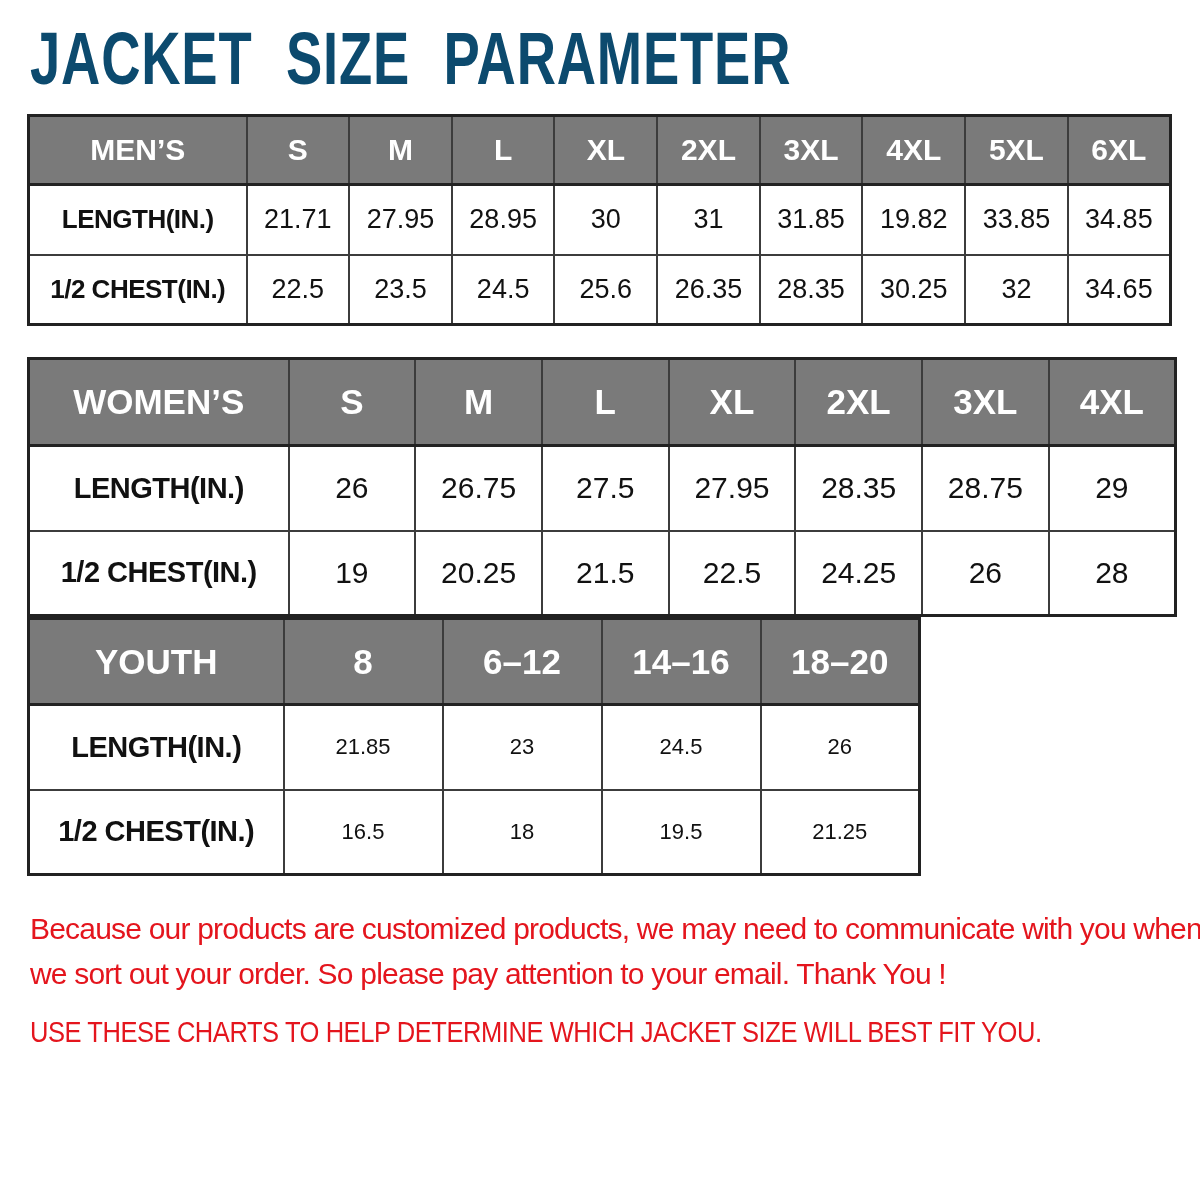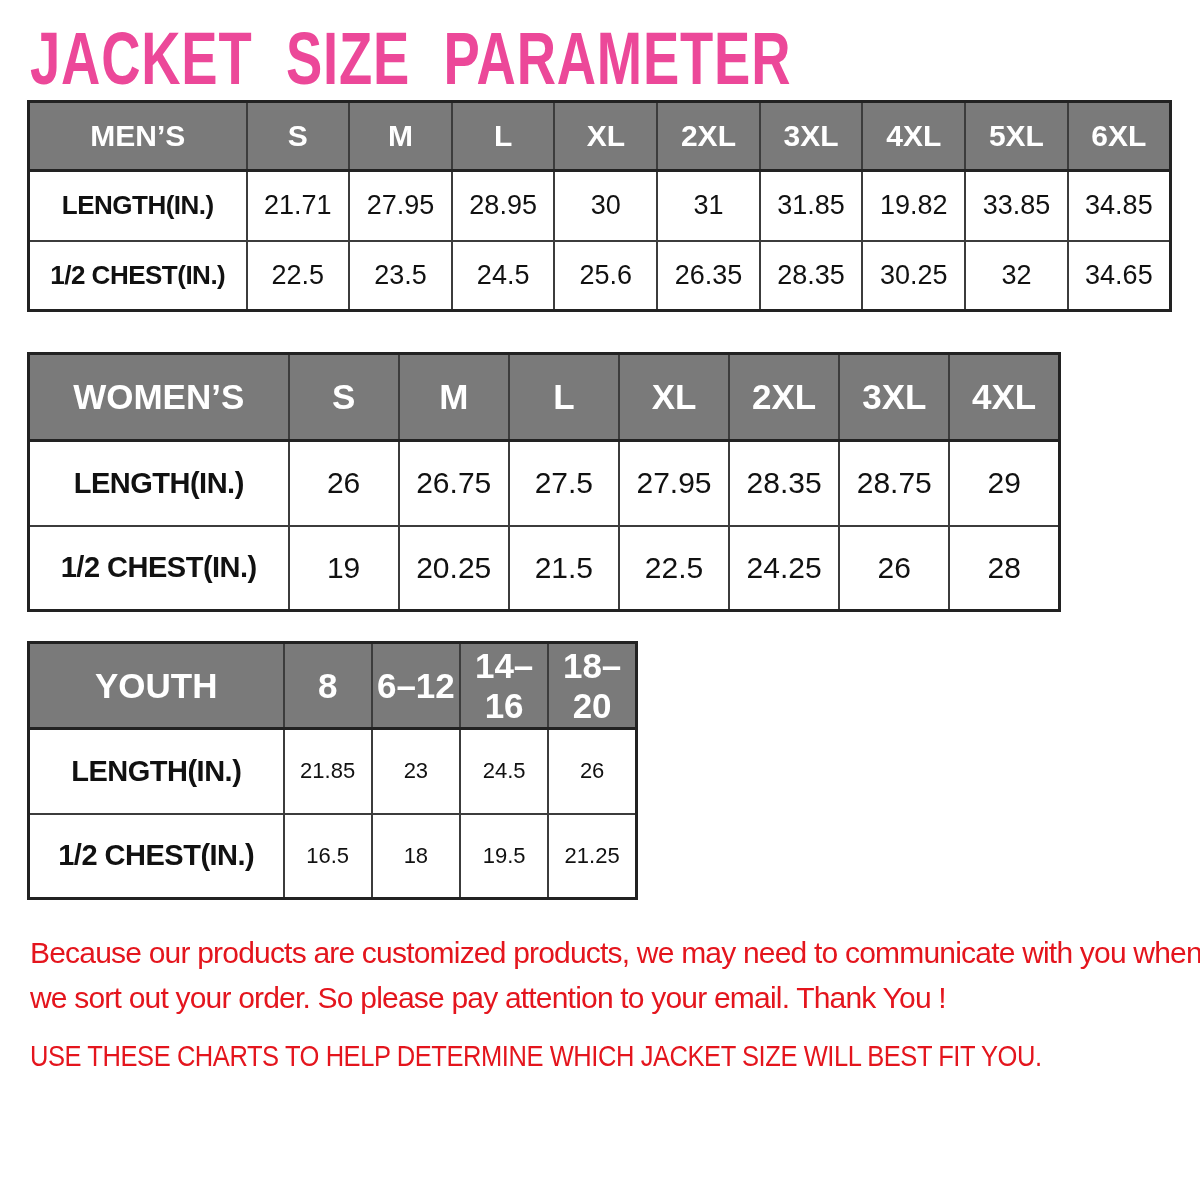--- a/index.html
+++ b/index.html
@@ -18,21 +18,21 @@
   }
   .page{position:relative;width:1200px;height:1200px;overflow:hidden;background:#fff;}
 
   
   .title{
     margin:24px 0 0 30px;
     font-size:68px;
     font-weight:900;
     line-height:1.0;
     white-space:nowrap;
-    color:#ec4899;
+    color:#0c4a6e;
   }
   .title-inner{
     display:inline-block;
     transform:scaleX(0.80) scaleY(1.08);
     transform-origin:left center;
     letter-spacing:1px;
     word-spacing:22px;
   }
 
   
@@ -62,33 +62,33 @@
     overflow:hidden;
   }
   thead th{
     background:var(--header-gray);
     color:#ffffff;
     font-weight:700;
     border-bottom:3px solid var(--border-outer);
   }
   td.row-label{font-weight:700;letter-spacing:-0.5px;}
 
-  .t-mens{width:1145px;margin-top:8px;}
+  .t-mens{width:1145px;margin-top:22px;}
   .t-mens th{height:69px;font-size:30px;}
   .t-mens td{height:70px;font-size:27px;}
   .t-mens td.row-label{font-size:26px;}
   .t-mens col.label{width:218px;}
 
-  .t-womens{width:1034px;margin-top:40px;}
+  .t-womens{width:1150px;margin-top:31px;}
   .t-womens th{height:87px;font-size:35px;}
   .t-womens td{height:85px;font-size:30px;}
   .t-womens td.row-label{font-size:29px;}
   .t-womens col.label{width:260px;}
 
-  .t-youth{width:611px;margin-top:29px;padding-left:28px;}
+  .t-youth{width:894px;padding-left:28px;}
   .t-youth th{height:86px;font-size:35px;}
   .t-youth td{height:85px;font-size:22px;}
   .t-youth td.row-label{font-size:29px;}
   .t-youth col.label{width:255px;}
 
   
   .footer1{
     margin:30px 0 0 30px;
     width:1175px;
     color:var(--red);

